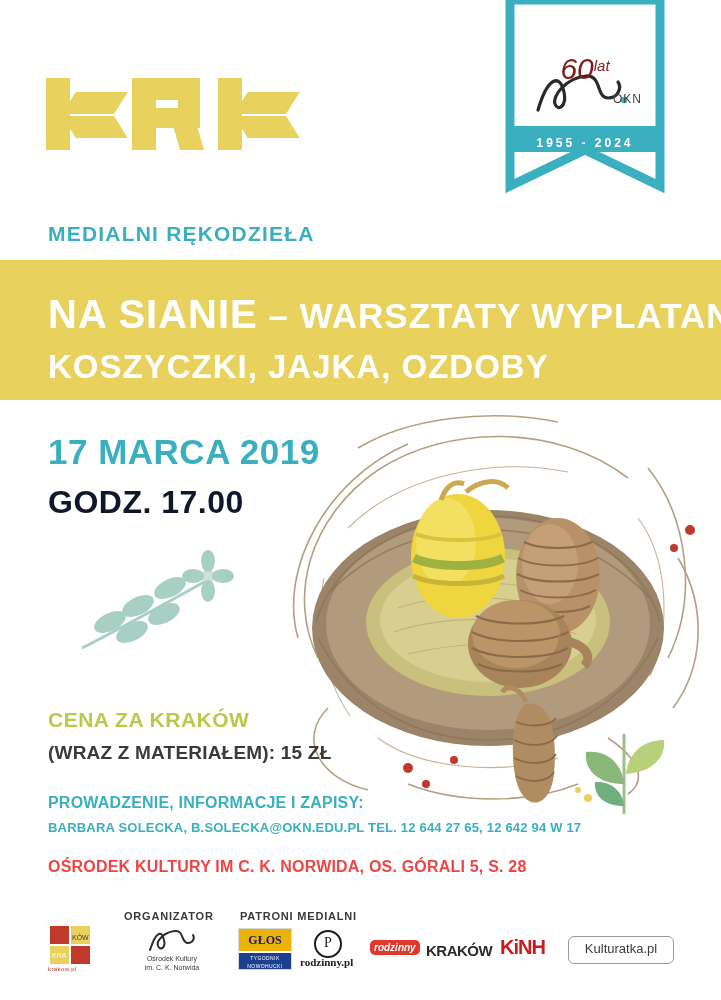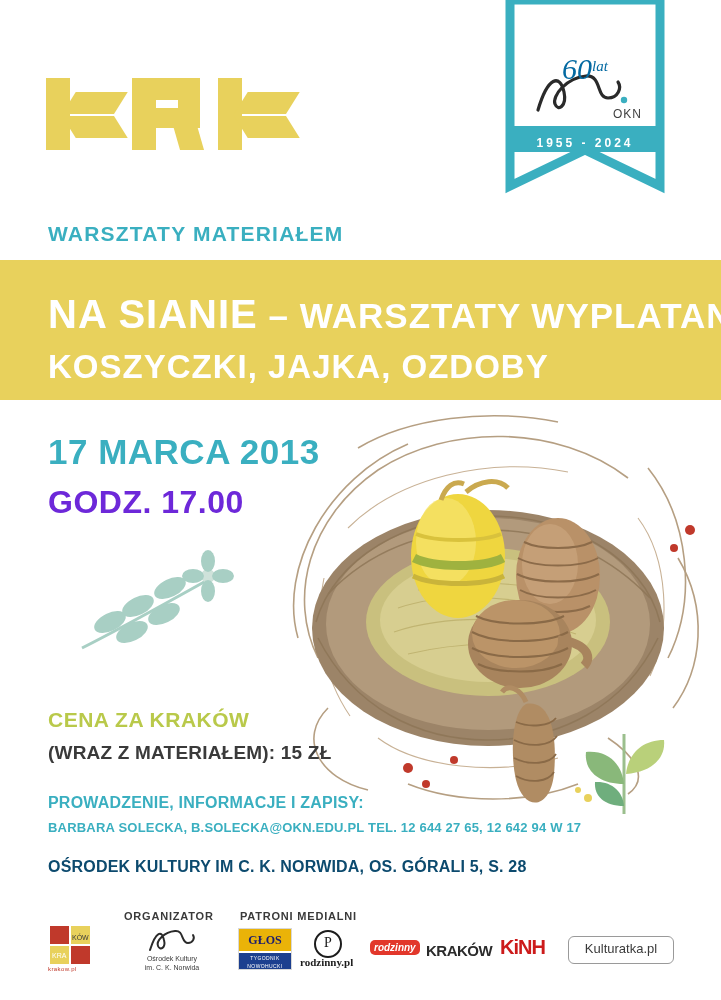--- a/index.html
+++ b/index.html
@@ -80,41 +80,41 @@
     inset: 0;
   }
   .ribbon-text {
     position: absolute;
     left: 0;
     right: 0;
     text-align: center;
   }
   .ribbon-60 {
     top: 52px;
-    font-family: Liberation Serif, serif;
+    font-family: Liberation Sans, sans-serif;
     font-size: 30px;
     font-style: italic;
-    color: #0369a1;
+    color: #7f1d1d;
     letter-spacing: 0px;
   }
   .ribbon-60 .lat {
     font-size: 15px;
     vertical-align: 8px;
   }
   .ribbon-years {
     top: 136px;
     font-size: 12px;
     font-weight: bold;
     letter-spacing: 3px;
     color: #ffffff;
   }
   .ribbon-okn {
     position: absolute;
     right: 24px;
-    top: 107px;
+    top: 92px;
     font-size: 12px;
     letter-spacing: 1px;
     color: #3f3f3f;
   }
   .ribbon-swirl {
     position: absolute;
     left: 30px;
     top: 70px;
     width: 100px;
     height: 46px;
@@ -173,21 +173,21 @@
     font-weight: bold;
     color: #3aafc0;
     letter-spacing: 0.5px;
   }
   .date-line2 {
     position: absolute;
     left: 48px;
     top: 484px;
     font-size: 32px;
     font-weight: bold;
-    color: #6d28d9;
+    color: #0f172a;
     letter-spacing: 0.5px;
   }
 
   
   .photo {
     position: absolute;
     left: 258px;
     top: 408px;
     width: 460px;
     height: 400px;
@@ -245,21 +245,21 @@
     font-weight: bold;
     color: #3aafc0;
     letter-spacing: 0.2px;
   }
   .venue {
     position: absolute;
     left: 48px;
     top: 858px;
     font-size: 16px;
     font-weight: bold;
-    color: #0c4a6e;
+    color: #ef4444;
     letter-spacing: 0.2px;
   }
 
   
   .footer-label-org {
     position: absolute;
     left: 124px;
     top: 910px;
     font-size: 11px;
     font-weight: bold;
@@ -474,30 +474,30 @@
       <path d="M4,40 C14,6 26,4 30,22 C33,36 24,42 21,34 C18,26 32,8 52,6 C68,5 62,28 74,28 C84,28 88,18 84,12" fill="none" stroke="#2a2a2a" stroke-width="3.2" stroke-linecap="round"></path>
       <circle cx="90" cy="30" r="3.2" fill="#3aafc0"></circle>
     </svg>
     <div class="ribbon-text ribbon-60">
       <span>60</span><span class="lat">lat</span>
     </div>
     <div class="ribbon-okn">OKN</div>
     <div class="ribbon-text ribbon-years">1955 - 2024</div>
   </div>
 
-  <div class="kicker">WARSZTATY MATERIAŁEM</div>
+  <div class="kicker">MEDIALNI RĘKODZIEŁA</div>
 
   <div class="band"></div>
   <div class="band-line1">
     <span class="big">NA SIANIE</span>
     <span>– WARSZTATY WYPLATANIA</span>
   </div>
   <div class="band-line2">KOSZYCZKI, JAJKA, OZDOBY</div>
 
-  <div class="date-line1">17 MARCA 2013</div>
+  <div class="date-line1">17 MARCA 2019</div>
   <div class="date-line2">GODZ. 17.00</div>
 
   <svg class="leaf-left" viewBox="0 0 170 110">
     <path d="M10,100 C50,80 100,52 150,24" fill="none" stroke="#a8cfc4" stroke-width="3"></path>
     <ellipse cx="38" cy="74" rx="17" ry="9" fill="#a8cfc4" transform="rotate(-26 38 74)"></ellipse>
     <ellipse cx="60" cy="84" rx="17" ry="9" fill="#a8cfc4" transform="rotate(-26 60 84)"></ellipse>
     <ellipse cx="66" cy="58" rx="17" ry="9" fill="#a8cfc4" transform="rotate(-26 66 58)"></ellipse>
     <ellipse cx="92" cy="66" rx="17" ry="9" fill="#a8cfc4" transform="rotate(-26 92 66)"></ellipse>
     <ellipse cx="98" cy="40" rx="17" ry="9" fill="#a8cfc4" transform="rotate(-26 98 40)"></ellipse>
     <g transform="translate(116,8)">

